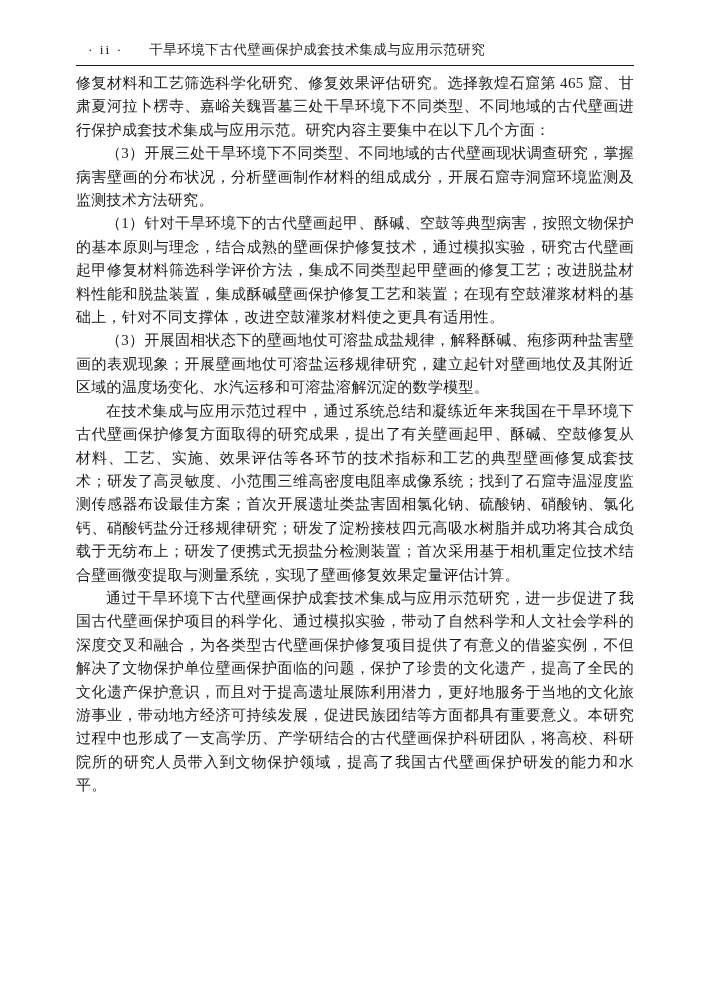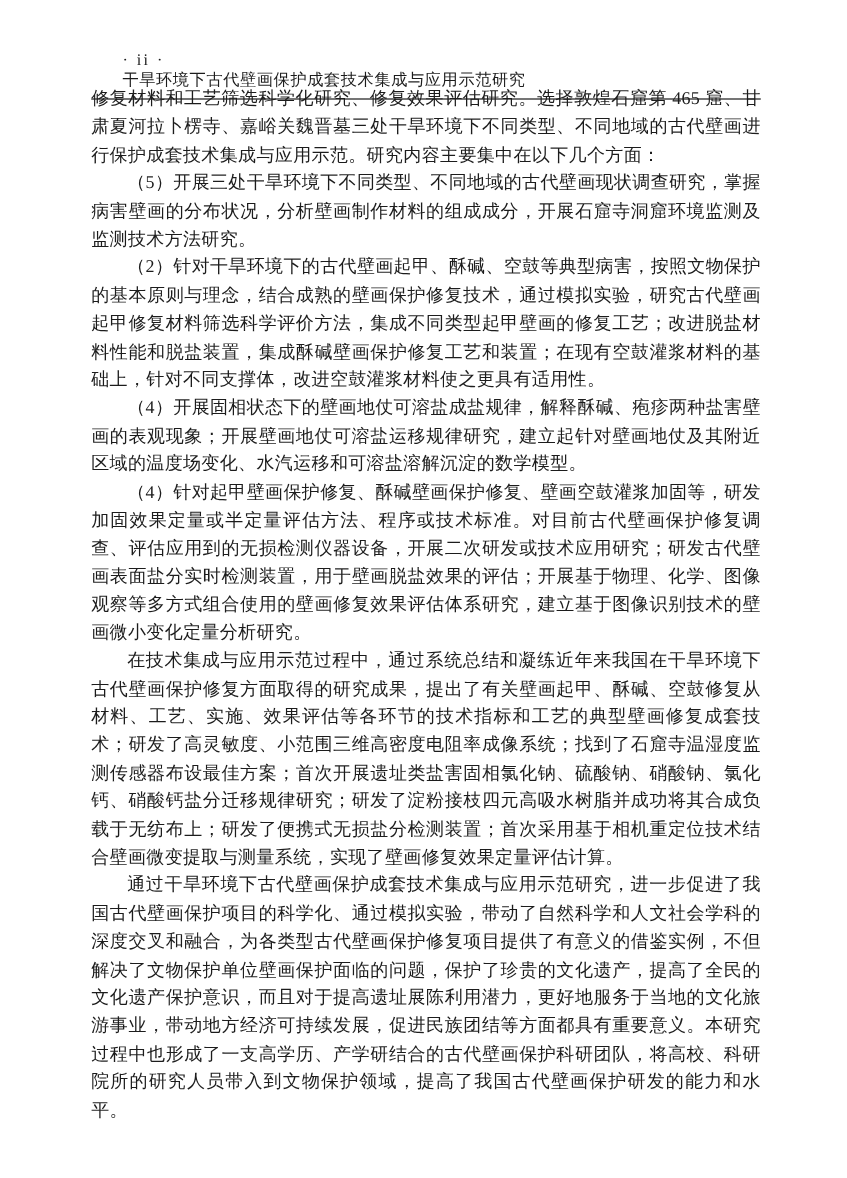--- a/index.html
+++ b/index.html
@@ -22,21 +22,20 @@
     left: 76px;
     right: 72px;
     top: 41px;
     display: flex;
     align-items: baseline;
     font-size: 13.5px;
     line-height: 17px;
     padding-bottom: 7px;
     border-bottom: 1.6px solid #1c1c1c;
     letter-spacing: 0.5px;
-    flex-direction: column;
   }
   .page-number {
     margin-left: 12px;
     letter-spacing: 2px;
     white-space: nowrap;
   }
   .running-title {
     margin-left: 26px;
     white-space: nowrap;
     font-family: Liberation Serif, serif;
@@ -65,20 +64,19 @@
 <body>
 
 <div class="page">
   <header class="page-header">
     <span class="page-number">· ii ·</span>
     <span class="running-title">干旱环境下古代壁画保护成套技术集成与应用示范研究</span>
   </header>
   <main class="page-body">
 
   <p class="para no-indent">修复材料和工艺筛选科学化研究、修复效果评估研究。选择敦煌石窟第 465 窟、甘肃夏河拉卜楞寺、嘉峪关魏晋墓三处干旱环境下不同类型、不同地域的古代壁画进行保护成套技术集成与应用示范。研究内容主要集中在以下几个方面：</p>
-      <p class="para">（5）开展三处干旱环境下不同类型、不同地域的古代壁画现状调查研究，掌握病害壁画的分布状况，分析壁画制作材料的组成成分，开展石窟寺洞窟环境监测及监测技术方法研究。</p>
-      <p class="para">（2）针对干旱环境下的古代壁画起甲、酥碱、空鼓等典型病害，按照文物保护的基本原则与理念，结合成熟的壁画保护修复技术，通过模拟实验，研究古代壁画起甲修复材料筛选科学评价方法，集成不同类型起甲壁画的修复工艺；改进脱盐材料性能和脱盐装置，集成酥碱壁画保护修复工艺和装置；在现有空鼓灌浆材料的基础上，针对不同支撑体，改进空鼓灌浆材料使之更具有适用性。</p>
-      <p class="para">（4）开展固相状态下的壁画地仗可溶盐成盐规律，解释酥碱、疱疹两种盐害壁画的表观现象；开展壁画地仗可溶盐运移规律研究，建立起针对壁画地仗及其附近区域的温度场变化、水汽运移和可溶盐溶解沉淀的数学模型。</p>
-      <p class="para">（4）针对起甲壁画保护修复、酥碱壁画保护修复、壁画空鼓灌浆加固等，研发加固效果定量或半定量评估方法、程序或技术标准。对目前古代壁画保护修复调查、评估应用到的无损检测仪器设备，开展二次研发或技术应用研究；研发古代壁画表面盐分实时检测装置，用于壁画脱盐效果的评估；开展基于物理、化学、图像观察等多方式组合使用的壁画修复效果评估体系研究，建立基于图像识别技术的壁画微小变化定量分析研究。</p>
+      <p class="para">（3）开展三处干旱环境下不同类型、不同地域的古代壁画现状调查研究，掌握病害壁画的分布状况，分析壁画制作材料的组成成分，开展石窟寺洞窟环境监测及监测技术方法研究。</p>
+      <p class="para">（1）针对干旱环境下的古代壁画起甲、酥碱、空鼓等典型病害，按照文物保护的基本原则与理念，结合成熟的壁画保护修复技术，通过模拟实验，研究古代壁画起甲修复材料筛选科学评价方法，集成不同类型起甲壁画的修复工艺；改进脱盐材料性能和脱盐装置，集成酥碱壁画保护修复工艺和装置；在现有空鼓灌浆材料的基础上，针对不同支撑体，改进空鼓灌浆材料使之更具有适用性。</p>
+      <p class="para">（3）开展固相状态下的壁画地仗可溶盐成盐规律，解释酥碱、疱疹两种盐害壁画的表观现象；开展壁画地仗可溶盐运移规律研究，建立起针对壁画地仗及其附近区域的温度场变化、水汽运移和可溶盐溶解沉淀的数学模型。</p>
       <p class="para">在技术集成与应用示范过程中，通过系统总结和凝练近年来我国在干旱环境下古代壁画保护修复方面取得的研究成果，提出了有关壁画起甲、酥碱、空鼓修复从材料、工艺、实施、效果评估等各环节的技术指标和工艺的典型壁画修复成套技术；研发了高灵敏度、小范围三维高密度电阻率成像系统；找到了石窟寺温湿度监测传感器布设最佳方案；首次开展遗址类盐害固相氯化钠、硫酸钠、硝酸钠、氯化钙、硝酸钙盐分迁移规律研究；研发了淀粉接枝四元高吸水树脂并成功将其合成负载于无纺布上；研发了便携式无损盐分检测装置；首次采用基于相机重定位技术结合壁画微变提取与测量系统，实现了壁画修复效果定量评估计算。</p>
       <p class="para">通过干旱环境下古代壁画保护成套技术集成与应用示范研究，进一步促进了我国古代壁画保护项目的科学化、通过模拟实验，带动了自然科学和人文社会学科的深度交叉和融合，为各类型古代壁画保护修复项目提供了有意义的借鉴实例，不但解决了文物保护单位壁画保护面临的问题，保护了珍贵的文化遗产，提高了全民的文化遗产保护意识，而且对于提高遗址展陈利用潜力，更好地服务于当地的文化旅游事业，带动地方经济可持续发展，促进民族团结等方面都具有重要意义。本研究过程中也形成了一支高学历、产学研结合的古代壁画保护科研团队，将高校、科研院所的研究人员带入到文物保护领域，提高了我国古代壁画保护研发的能力和水平。</p>
     </main>
 </div>
 
 </body></html>

